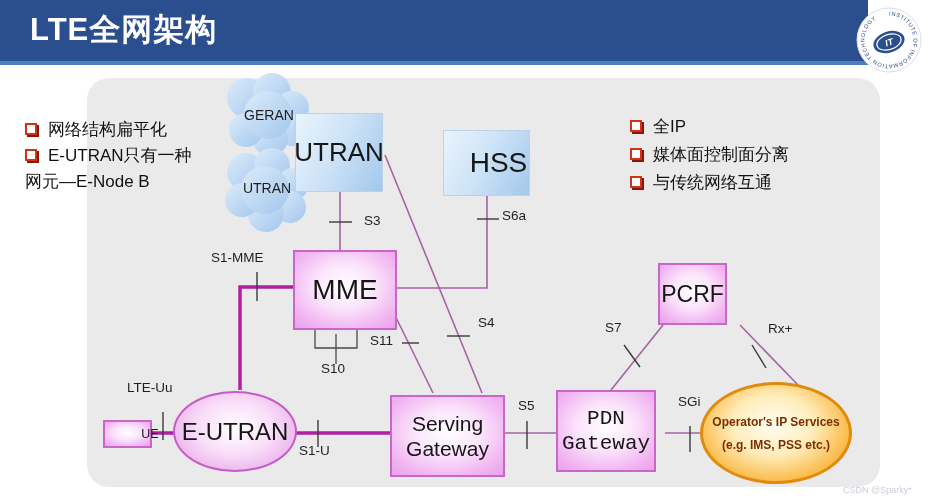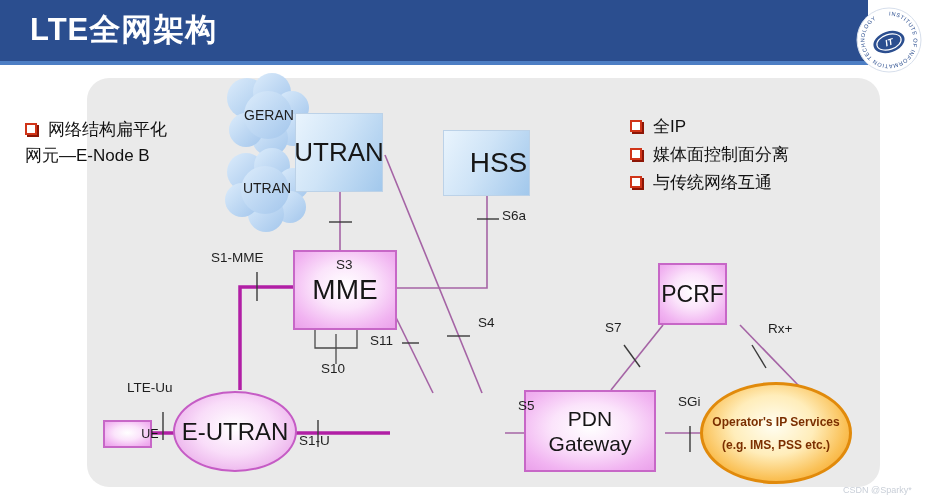--- a/index.html
+++ b/index.html
@@ -32,21 +32,21 @@
         text-align:center;color:#161616;box-sizing:border-box;}
   .pbox{background:radial-gradient(ellipse 75% 75% at 50% 45%, #ffffff 0%, #fbe4fb 40%, #f1b3f1 78%, #eaa0ea 100%);
         border:2px solid #C767C7;}
   .bbox{background:linear-gradient(118deg,#e9f4fd 0%,#cfe4f7 45%,#a2c8ec 100%);
         border:1px solid #bcd2e8;}
   .sgsn{left:295px;top:113px;width:88px;height:79px;font-size:26px;}
   .hss{left:443px;top:130px;width:87px;height:66px;font-size:28px;padding-left:24px;}
   .mme{left:293px;top:250px;width:104px;height:80px;font-size:28px;}
   .pcrf{left:658px;top:263px;width:69px;height:62px;font-size:23px;}
   .sgw{left:390px;top:395px;width:115px;height:82px;font-size:21px;line-height:1.2;}
-  .pdn{left:524px;top:390px;width:132px;height:82px;font-size:21px;line-height:1.2;}
+  .pdn{left:556px;top:390px;width:100px;height:82px;font-size:21px;line-height:1.2;font-family:Liberation Mono, monospace;}
   .ue{left:103px;top:420px;width:37px;height:28px;font-size:12.5px;padding-left:45px;}
   .eutran{left:173px;top:391px;width:124px;height:81px;font-size:24px;border-radius:50%;
           background:radial-gradient(ellipse at 50% 45%, #ffffff 0%, #f9ddf9 45%, #e8a6e8 88%, #dd90dd 100%);
           border:2px solid #C55CC5;}
   .ops{left:700px;top:382px;width:152px;height:102px;border-radius:50%;
        background:radial-gradient(ellipse at 48% 42%, #fffef2 0%, #ffedba 38%, #fac055 68%, #f29a1e 95%);
        border:3px solid #E18A0B;color:#7B2F00;flex-direction:column;font-weight:bold;}
   .ops .l1{font-size:12px;}
   .ops .l2{font-size:12px;margin-top:9px;}
   .cloud-label{position:absolute;width:60px;text-align:center;font-size:14px;color:#1d1d1d;}
@@ -151,46 +151,51 @@
     </g>
   </svg>
 
   <div class="cloud-label lab-geran">GERAN</div>
   <div class="cloud-label lab-utran">UTRAN</div>
 
   <div class="node bbox sgsn">UTRAN</div>
   <div class="node bbox hss">HSS</div>
   <div class="node pbox mme">MME</div>
   <div class="node pbox pcrf">PCRF</div>
+  <div class="node pbox sgw">Serving Gateway</div>
   <div class="node pbox pdn">PDN Gateway</div>
   <div class="node pbox ue">UE</div>
   <div class="node eutran">E-UTRAN</div>
   <div class="node ops">
     <div class="l1">Operator's IP Services</div>
     <div class="l2">(e.g. IMS, PSS etc.)</div>
   </div>
 
   <div class="if" style="left:211px;top:250px;">S1-MME</div>
-  <div class="if" style="left:336px;top:213px;margin-top:44px;">S3</div>
+  <div class="if" style="left:364px;top:213px;">S3</div>
   <div class="if" style="left:502px;top:208px;">S6a</div>
   <div class="if" style="left:478px;top:315px;">S4</div>
   <div class="if" style="left:370px;top:333px;">S11</div>
   <div class="if" style="left:321px;top:361px;">S10</div>
   <div class="if" style="left:127px;top:380px;">LTE-Uu</div>
-  <div class="if" style="left:299px;top:433px;">S1-U</div>
+  <div class="if" style="left:299px;top:443px;">S1-U</div>
   <div class="if" style="left:518px;top:398px;">S5</div>
   <div class="if" style="left:605px;top:320px;">S7</div>
   <div class="if" style="left:768px;top:321px;">Rx+</div>
   <div class="if" style="left:678px;top:394px;">SGi</div>
 
   <div class="bullets bullets-left">
     <div class="b-row">
       <span class="b-sq"></span>
       <span>网络结构扁平化</span>
     </div>
+    <div class="b-row">
+      <span class="b-sq"></span>
+      <span>E-UTRAN只有一种</span>
+    </div>
     <div class="b-row b-cont">
       <span>网元—E-Node B</span>
     </div>
   </div>
 
   <div class="bullets bullets-right">
     <div class="b-row">
       <span class="b-sq"></span>
       <span>全IP</span>
     </div>

